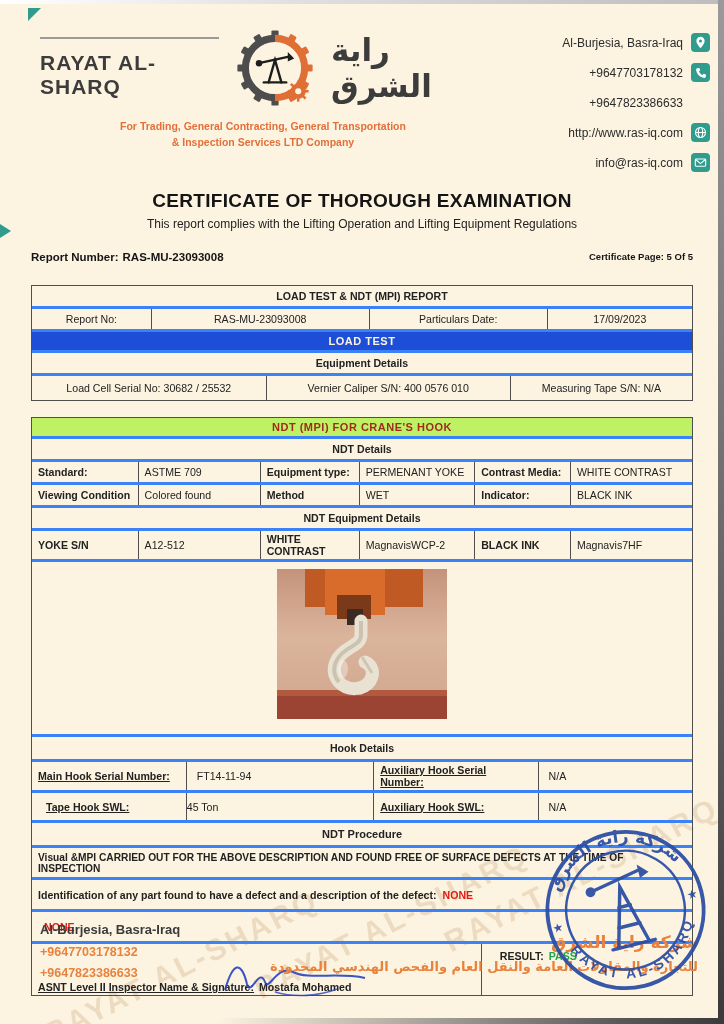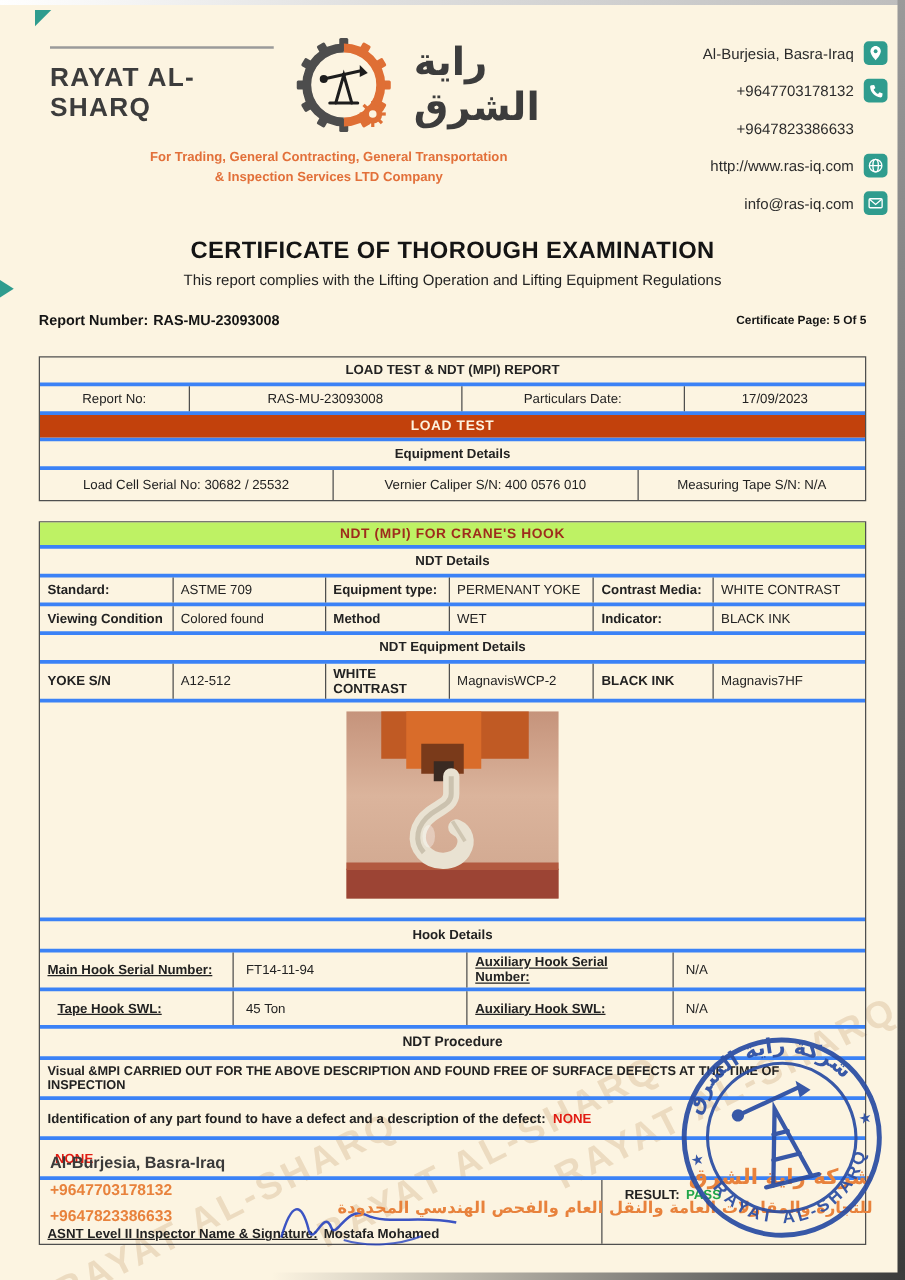--- a/index.html
+++ b/index.html
@@ -28,21 +28,21 @@
   
   .t{margin:0 31px;border:1px solid #4f4f4f;font-size:10.6px;position:relative;z-index:1}
   .t2{margin-top:16px}
   .tr{display:flex;border-top:3px solid #3b82f6}
   .tr:first-child{border-top:none}
   .td{display:flex;align-items:center;border-left:1px solid #4f4f4f;padding:2px 6px;min-height:20px;flex-wrap:wrap}
   .td:first-child{border-left:none}
   .c{justify-content:center;text-align:center}
   .b{font-weight:bold}
   .u{text-decoration:underline}
-  .bar{background:#c2410c;color:#fdf3df;font-weight:bold;letter-spacing:.5px;font-size:11px}
+  .bar{background:#1d4ed8;color:#fdf3df;font-weight:bold;letter-spacing:.5px;font-size:11px}
   .bar2{background:#bef264;color:#9e2c1c;font-weight:bold;letter-spacing:.5px;font-size:11px}
   .red{color:#e11b12;font-weight:bold;margin-left:6px}
   .green{color:#1fa548;font-weight:bold;margin-left:5px}
   .photo-cell{min-height:172px;align-items:flex-start;justify-content:center;padding-top:7px}
   .hook .td{min-height:27px}
   .stmt{font-size:10.2px}
   .proc{min-height:29px}
   .insp-left{width:68%;position:relative;align-items:flex-end;padding-top:6px}
   .insp-right{width:32%;align-items:flex-start;padding-top:6px;padding-left:18px}
   .insp{min-height:54px}
@@ -269,21 +269,21 @@
         <div class="td c b" style="width:100%;min-height:22px">Hook Details</div>
       </div>
     <div class="tr hook">
       <div class="td b u" style="width:23.3%">Main Hook Serial Number:</div>
       <div class="td" style="width:28.4%;padding-left:10px">FT14-11-94</div>
       <div class="td b u" style="width:24.9%">Auxiliary Hook Serial Number:</div>
       <div class="td" style="width:23.4%;padding-left:10px">N/A</div>
     </div>
     <div class="tr hook">
       <div class="td b u" style="width:23.3%;padding-left:14px">Tape Hook SWL:</div>
-      <div class="td" style="width:28.4%;padding-left:10px">45 Ton</div>
+      <div class="td" style="width:28.4%;padding-left:0">45 Ton</div>
       <div class="td b u" style="width:24.9%">Auxiliary Hook SWL:</div>
       <div class="td" style="width:23.4%;padding-left:10px">N/A</div>
     </div>
     <div class="tr">
         <div class="td c b" style="width:100%;min-height:22px;font-size:11px">NDT Procedure</div>
       </div>
     <div class="tr">
         <div class="td b stmt proc" style="width:100%">Visual &amp;MPI CARRIED OUT FOR THE ABOVE DESCRIPTION AND FOUND FREE OF SURFACE DEFECTS AT THE TIME OF INSPECTION</div>
       </div>
     <div class="tr">

